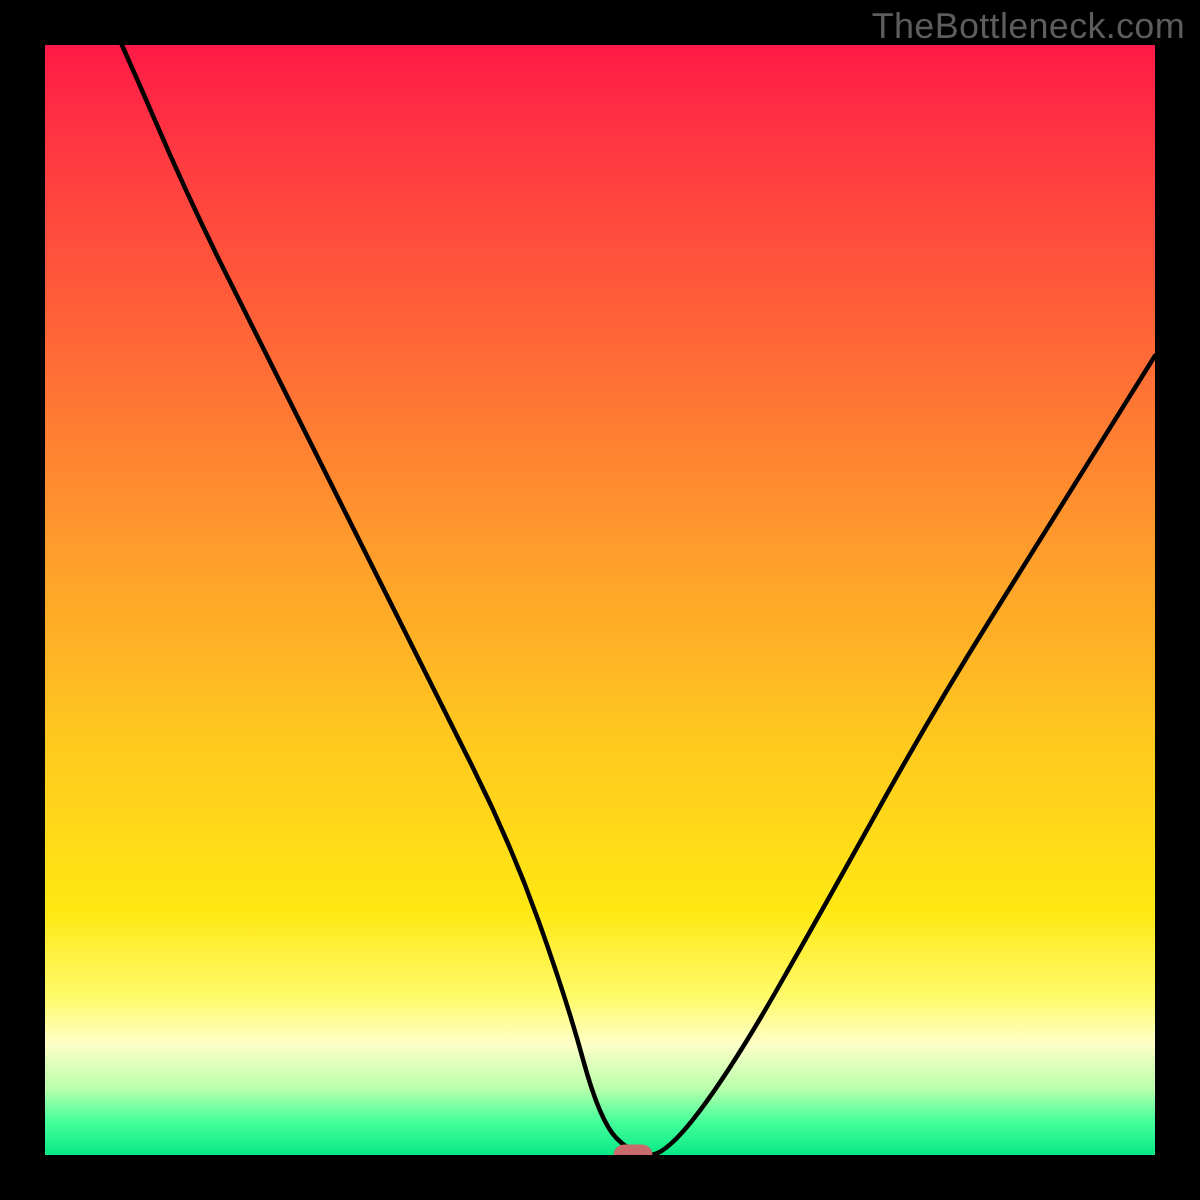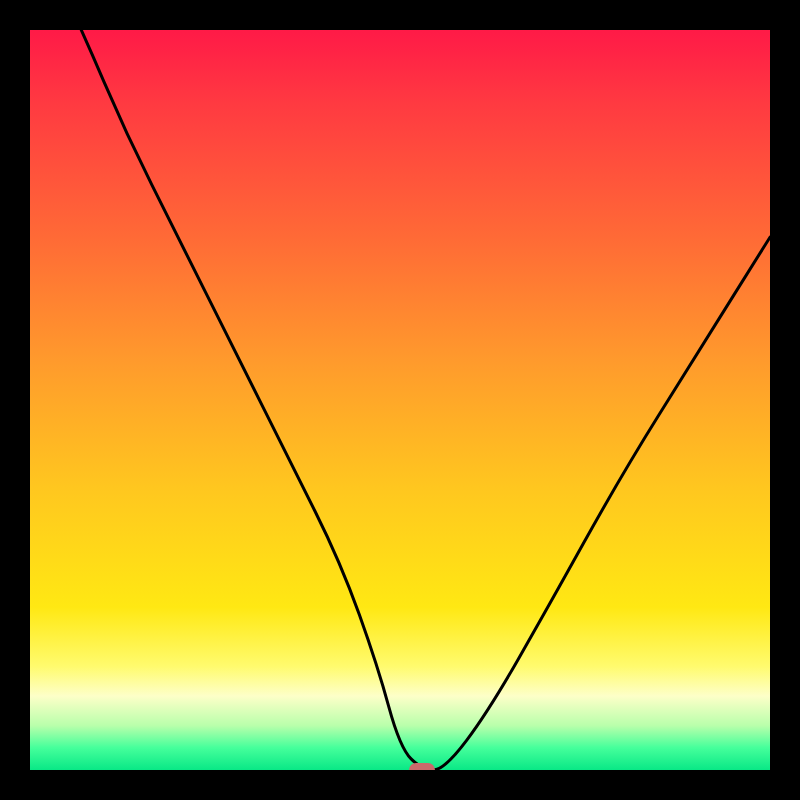--- a/index.html
+++ b/index.html
@@ -72,20 +72,21 @@
     background: #c96a6b;
     transform: translate(-50%, -50%);
     z-index: 5;
   }
 </style>
 </head>
 <body>
 
 <div class="frame">
 
+  <div class="watermark">TheBottleneck.com</div>
 
   <div class="plot">
 
     <svg class="curve" viewBox="0 0 740 740" preserveAspectRatio="none">
       <path d="M 0 -110.99999999999989 Q 0 -110.99999999999989 25.900000000000002 -55.49999999999994 Q 51.800000000000004 0 74 51.80000000000001 Q 96.2 103.60000000000002 122.1 155.40000000000003 Q 148 207.20000000000005 177.60000000000002 266.4 Q 207.20000000000002 325.59999999999997 233.10000000000002 377.4 Q 259 429.2 284.9 481 Q 310.8 532.8 329.29999999999995 584.5999999999999 Q 347.79999999999995 636.4 358.9 677.0999999999999 Q 370 717.8 381.1 728.9 Q 392.20000000000005 740 403.30000000000007 740 Q 414.40000000000003 740 436.6 710.4 Q 458.8 680.8 488.4 629 Q 518 577.2 555 510.6 Q 592 444 629 384.79999999999995 Q 666 325.59999999999997 703 266.4 T 740 207.20000000000005"></path>
     </svg>
 
     <div class="marker" style="left: 392.2px; top: 740px; background: rgb(201, 106, 107);"></div>
 
   </div>

